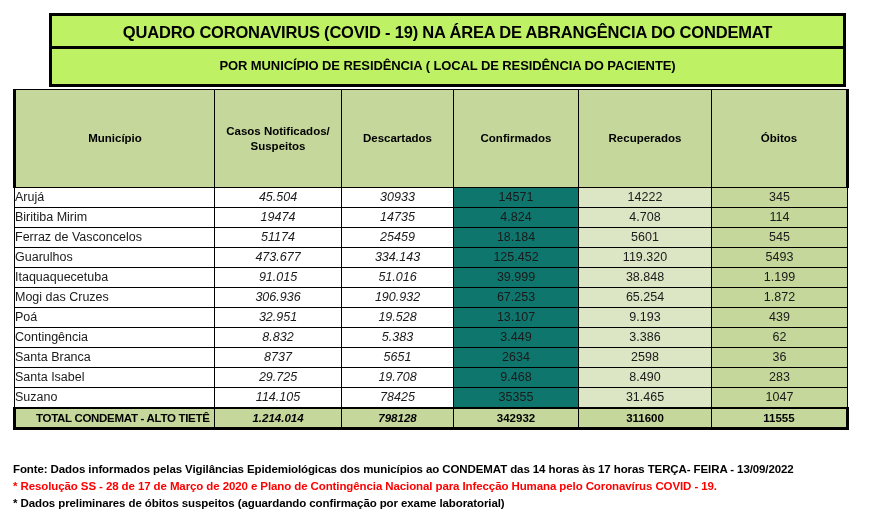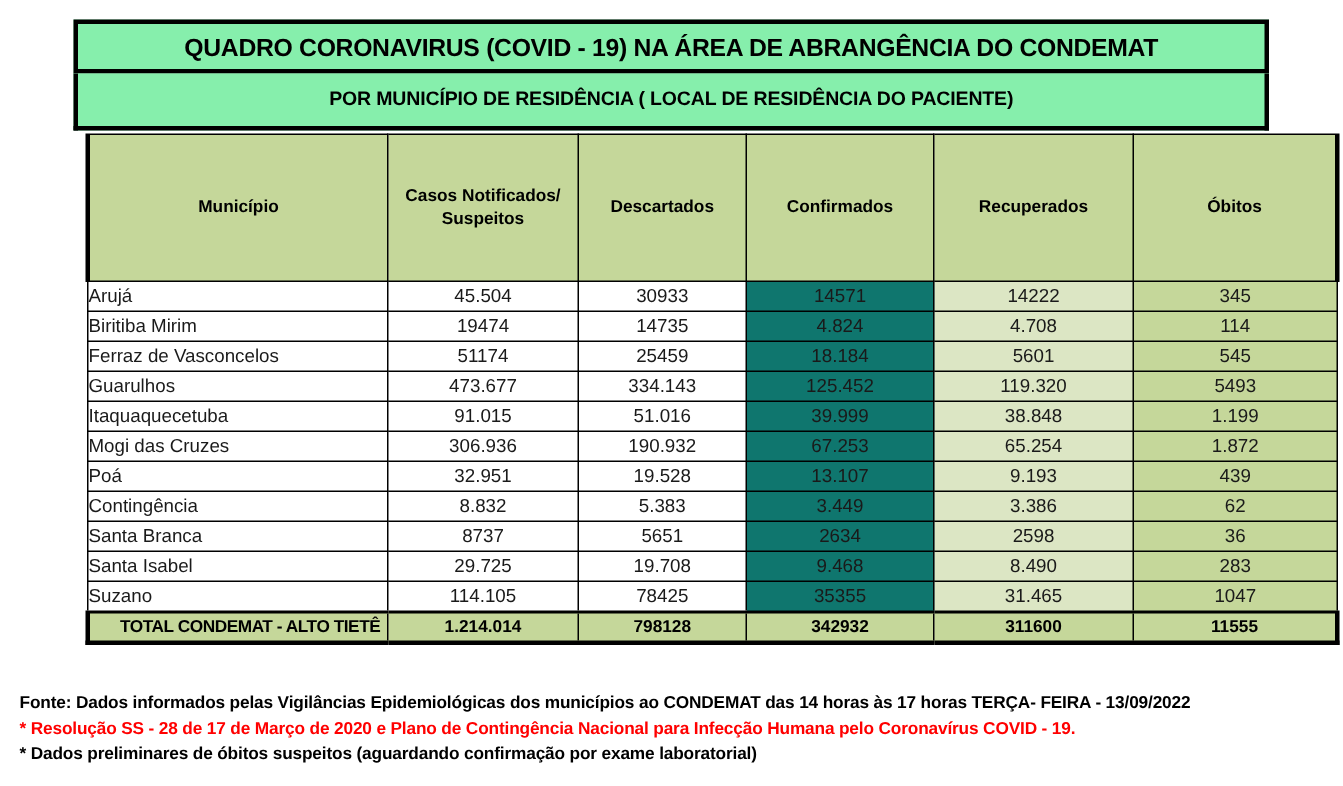--- a/index.html
+++ b/index.html
@@ -22,21 +22,21 @@
 
   
   .sheet {
     position: absolute;
     left: 13px;
     top: 13px;
     width: 833px;
   }
 
   .banner {
-    background: #86efac;
+    background: #bef264;
     border: 3px solid #000000;
     text-align: center;
     box-sizing: border-box;
     margin-left: 36px;
   }
   .banner.title-main {
     height: 36px;
     line-height: 32px;
     font-size: 16.5px;
     font-weight: bold;
@@ -53,21 +53,20 @@
     color: #000000;
   }
 
   
   table.grid {
     border-collapse: collapse;
     table-layout: fixed;
     width: 833px;
     margin-top: 2px;
     font-size: 12.5px;
-    margin-left: 44px;
   }
   table.grid td, table.grid th {
     border: 1.5px solid #000000;
     padding: 0;
     box-sizing: border-box;
   }
 
   
   col.c-mun { width: 200px; }
   col.c-cas { width: 127px; }
@@ -98,20 +97,21 @@
   }
   td.mun {
     text-align: left;
     padding-left: 4px;
     background: #ffffff;
     border-left-width: 3px;
   }
   td.num {
     text-align: center;
     background: #ffffff;
+    font-style: italic;
   }
   td.conf {
     text-align: center;
     background: #0f766e;
   }
   td.recu {
     text-align: center;
     background: #dce6c4;
   }
   td.obit {

